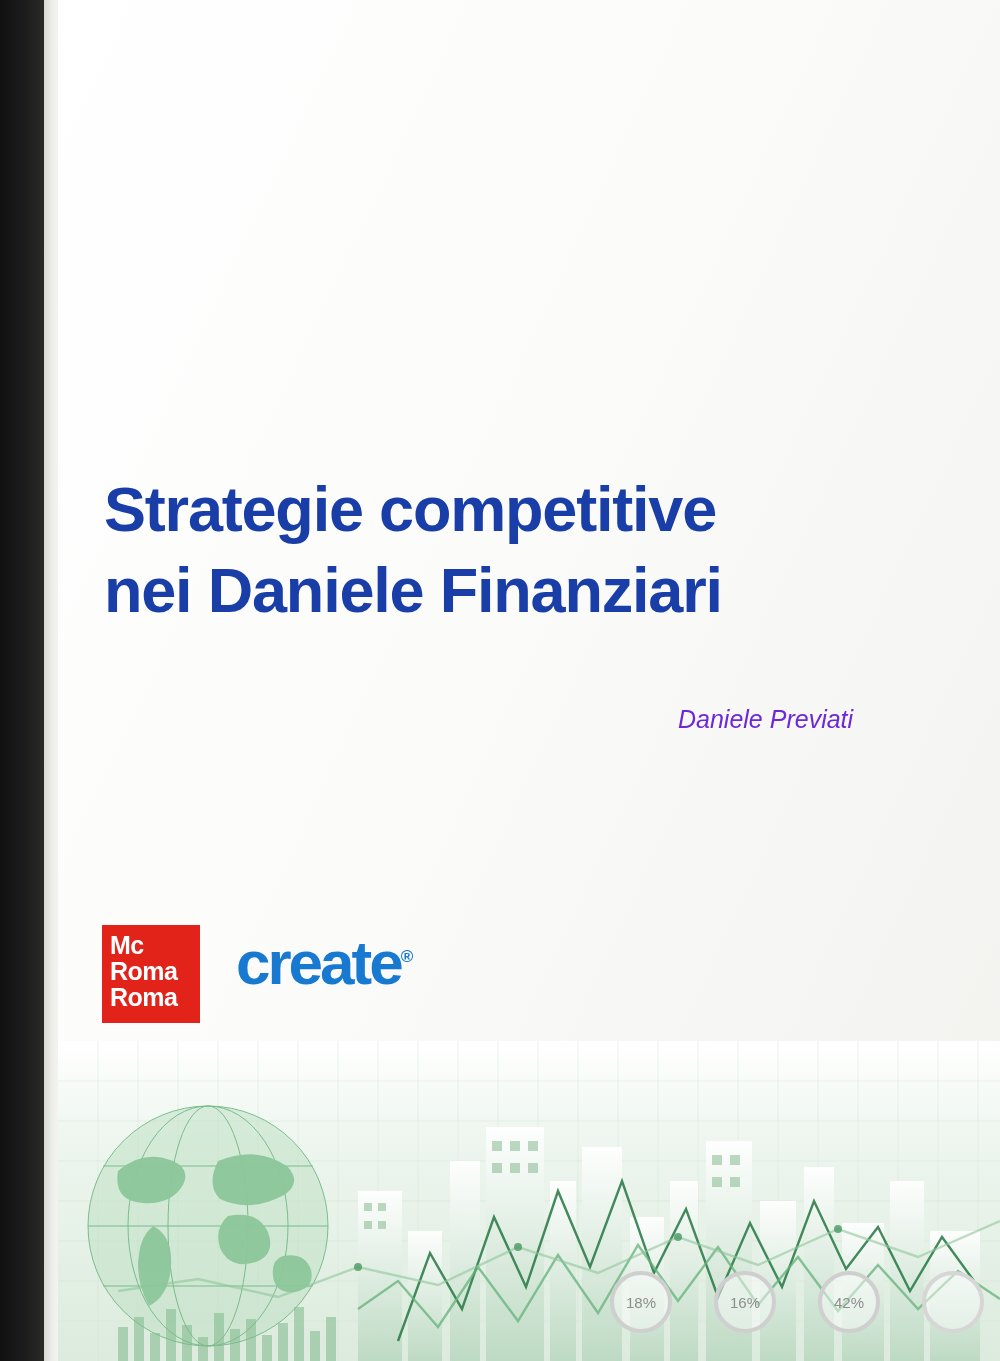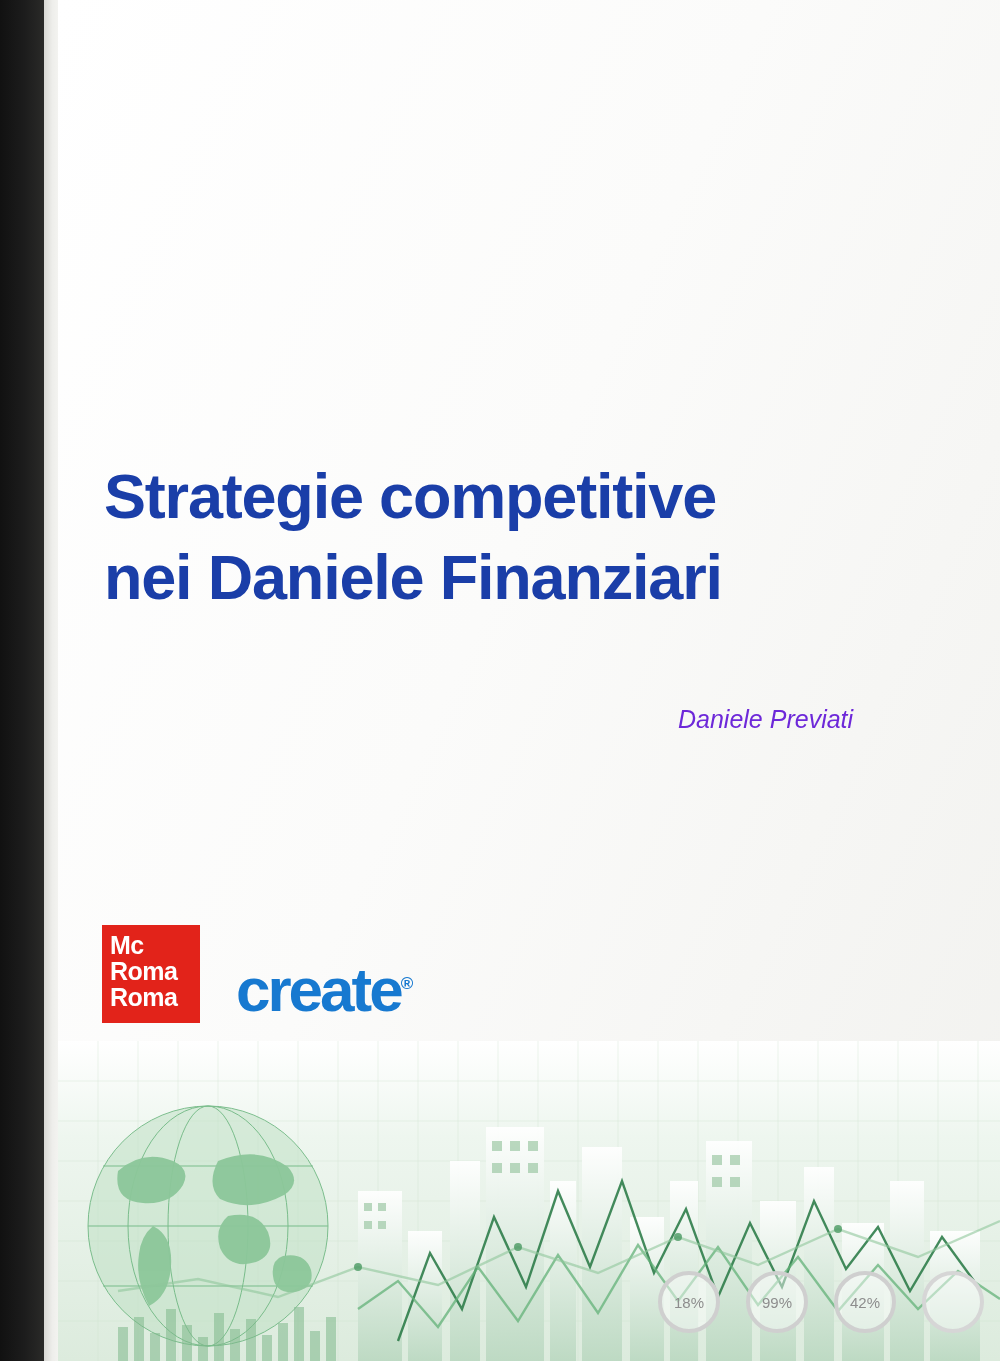--- a/index.html
+++ b/index.html
@@ -53,21 +53,21 @@
   
   .paper-sheen {
     position: absolute;
     inset: 0;
     background: linear-gradient(115deg, #ffffff 0%, #fbfbfa 45%, #f1f1ee 100%);
   }
 
   .title-block {
     position: absolute;
     left: 46px;
-    top: 456px;
+    top: 469px;
     width: 880px;
   }
   .title-line {
     color: #1a3ea8;
     font-weight: bold;
     font-size: 63px;
     letter-spacing: -1.2px;
     line-height: 1.28;
     white-space: nowrap;
   }
@@ -90,21 +90,21 @@
     color: #3b3b3b;
     line-height: 1.32;
   }
 
   
   .logo-row {
     position: absolute;
     left: 44px;
     top: 925px;
     display: flex;
-    align-items: flex-end;
+    align-items: flex-start;
   }
   .mgh-mark {
     width: 98px;
     height: 98px;
     background: #e2231a;
     color: #ffffff;
     font-weight: bold;
     font-size: 25px;
     line-height: 1.04;
     padding: 7px 0 0 8px;
@@ -135,21 +135,21 @@
     height: 320px;
     overflow: hidden;
   }
   .art-band svg { display: block; }
 
   .pct-row {
     position: absolute;
     right: 16px;
     bottom: 28px;
     display: flex;
-    gap: 26px;
+    gap: 42px;
     align-items: center;
   }
   .pct-ring {
     width: 54px;
     height: 54px;
     border-radius: 50%;
     border: 4px solid #cfcfcf;
     color: #8d8d8d;
     font-size: 15px;
     display: flex;
@@ -287,19 +287,19 @@
         <g fill="#4b9a63" opacity="0.8">
           <circle cx="300" cy="226" r="4"></circle>
             <circle cx="460" cy="206" r="4"></circle>
           <circle cx="620" cy="196" r="4"></circle>
             <circle cx="780" cy="188" r="4"></circle>
         </g>
       </svg>
 
       <div class="pct-row">
         <div class="pct-ring">18%</div>
-        <div class="pct-ring">99%</div>
+        <div class="pct-ring">16%</div>
         <div class="pct-ring">42%</div>
         <div class="pct-ring blank"></div>
       </div>
     </div>
   </div>
 </div>
 
 </body></html>

